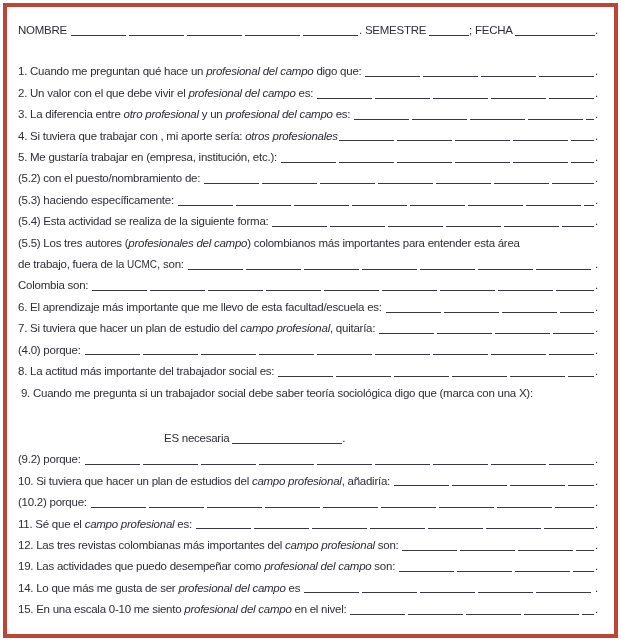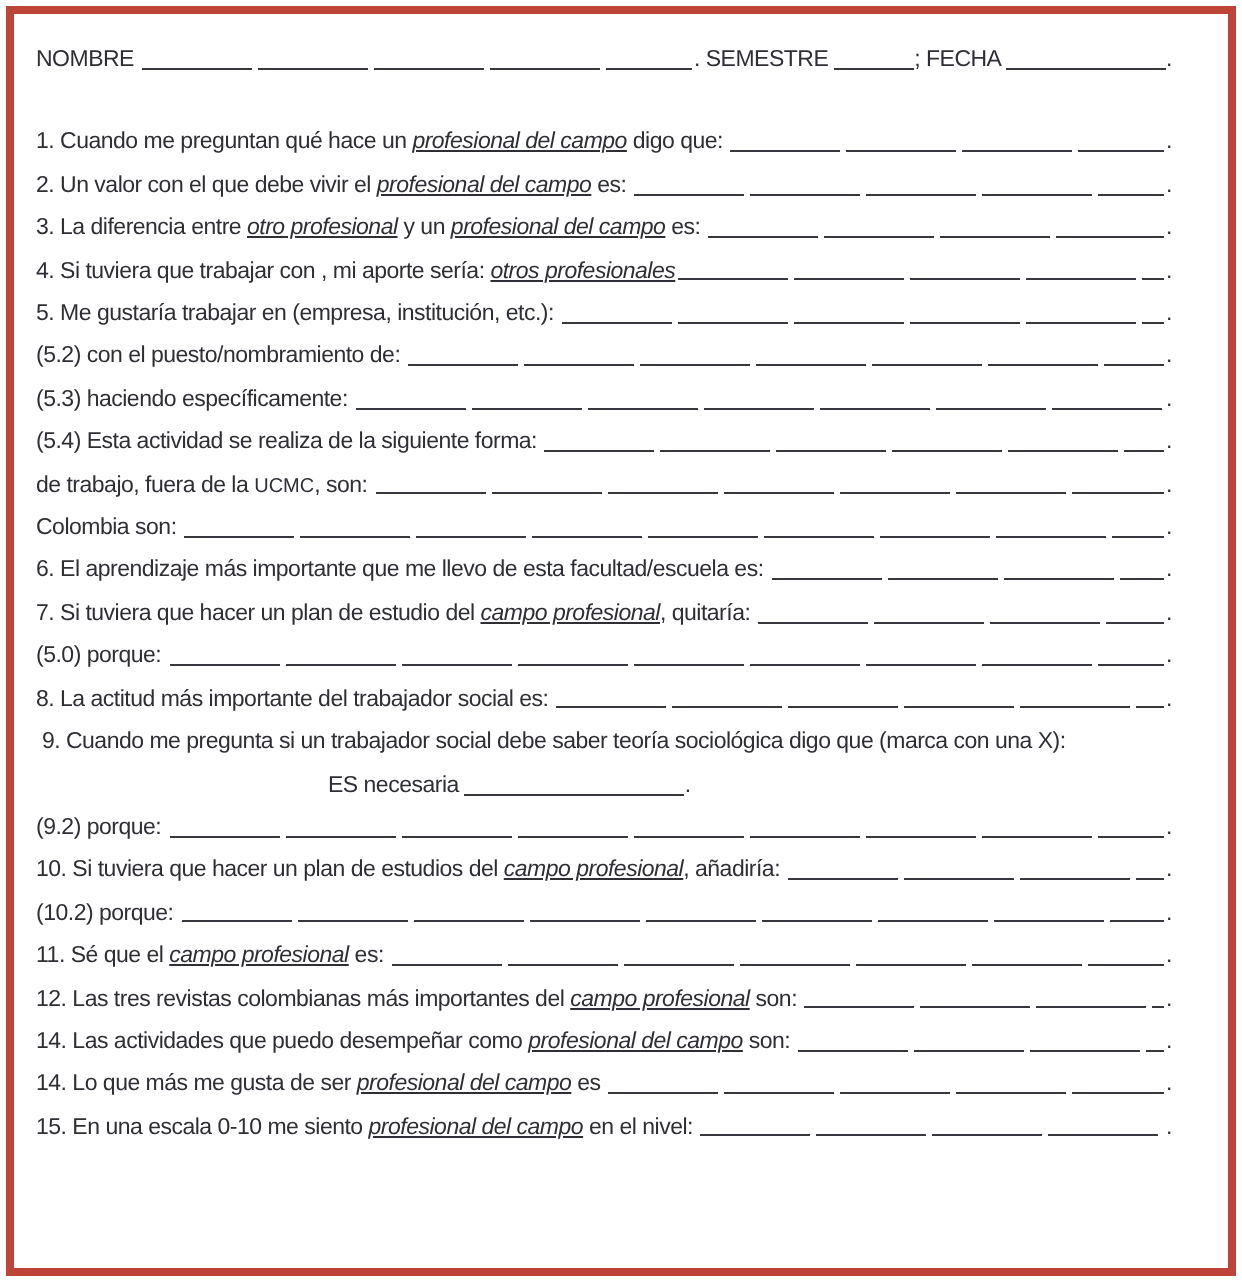--- a/index.html
+++ b/index.html
@@ -13,34 +13,34 @@
     width: 621px;
     height: 641px;
     overflow: hidden;
     font-family: "Liberation Sans", "DejaVu Sans", sans-serif;
   }
   .frame {
     position: absolute;
     left: 3px; top: 3px; right: 3px; bottom: 3px;
     border: 4px solid #bf4438;
     box-sizing: border-box;
-    padding: 13px 28px 0 11px;
+    padding: 13px 16px 0 11px;
     background: #ffffff;
   }
   .row {
     display: flex;
     align-items: baseline;
     line-height: 21.4px;
     font-size: 11.5px;
     letter-spacing: -0.25px;
     color: #2e2e35;
     white-space: pre;
   }
   .row .txt { white-space: pre; }
-  .row .i { font-style: italic; text-decoration: underline; }
+  .row .i { font-style: italic; }
   .row .sc { font-size: 10px; letter-spacing: 0; }
   
   .fill {
     flex: 1 1 auto;
     height: 10px;
     position: relative;
     top: 2px;
     background-image: repeating-linear-gradient(90deg, #38383f 0 55px, transparent 55px 58px);
     background-size: 100% 1.3px;
     background-repeat: no-repeat;
@@ -53,46 +53,47 @@
     height: 10px;
     position: relative;
     top: 2px;
     border-bottom: 1.3px solid #38383f;
   }
   .blank-short  { width: 40px; }
   .blank-medium { width: 80px; }
   .blank-answer { width: 55px; }
 
   [data-name="row-header"] { margin-bottom: 20px; }
-  [data-name="row-q9-answer"] { padding-left: 146px; }
+  [data-name="row-q9-answer"] { padding-left: 146px; margin-top: 24px; }
 </style>
 </head>
 <body>
 
 <div class="frame" data-name="form-frame">
   <div data-name="form-body">
       <div class="row" data-name="row-header"><span class="txt" data-name="line-text">NOMBRE </span><span class="fill" data-name="answer-fill-line"></span><span class="txt" data-name="line-text">. SEMESTRE </span><span class="blank blank-short" data-name="answer-blank-line"></span><span class="txt" data-name="line-text">; FECHA </span><span class="blank blank-medium" data-name="answer-blank-line"></span><span class="txt" data-name="line-text">.</span></div>
       <div class="row" data-name="row-q1"><span class="txt" data-name="line-text">1. Cuando me preguntan qué hace un </span><span class="txt i" data-name="line-text">profesional del campo</span><span class="txt" data-name="line-text"> digo que: </span><span class="fill" data-name="answer-fill-line"></span><span class="txt" data-name="line-text">.</span></div>
       <div class="row" data-name="row-q2"><span class="txt" data-name="line-text">2. Un valor con el que debe vivir el </span><span class="txt i" data-name="line-text">profesional del campo</span><span class="txt" data-name="line-text"> es: </span><span class="fill" data-name="answer-fill-line"></span><span class="txt" data-name="line-text">.</span></div>
       <div class="row" data-name="row-q3"><span class="txt" data-name="line-text">3. La diferencia entre </span><span class="txt i" data-name="line-text">otro profesional</span><span class="txt" data-name="line-text"> y un </span><span class="txt i" data-name="line-text">profesional del campo</span><span class="txt" data-name="line-text"> es: </span><span class="fill" data-name="answer-fill-line"></span><span class="txt" data-name="line-text">.</span></div>
       <div class="row" data-name="row-q4"><span class="txt" data-name="line-text">4. Si tuviera que trabajar con </span><span class="txt" data-name="line-text">, mi aporte sería: </span><span class="txt i" data-name="line-text">otros profesionales</span><span class="fill" data-name="answer-fill-line"></span><span class="txt" data-name="line-text">.</span></div>
       <div class="row" data-name="row-q5"><span class="txt" data-name="line-text">5. Me gustaría trabajar en (empresa, institución, etc.): </span><span class="fill" data-name="answer-fill-line"></span><span class="txt" data-name="line-text">.</span></div>
       <div class="row" data-name="row-q5-2"><span class="txt" data-name="line-text">(5.2) con el puesto/nombramiento de: </span><span class="fill" data-name="answer-fill-line"></span><span class="txt" data-name="line-text">.</span></div>
       <div class="row" data-name="row-q5-3"><span class="txt" data-name="line-text">(5.3) haciendo específicamente: </span><span class="fill" data-name="answer-fill-line"></span><span class="txt" data-name="line-text">.</span></div>
       <div class="row" data-name="row-q5-4"><span class="txt" data-name="line-text">(5.4) Esta actividad se realiza de la siguiente forma: </span><span class="fill" data-name="answer-fill-line"></span><span class="txt" data-name="line-text">.</span></div>
+      <div class="row" data-name="row-q5-5"><span class="txt" data-name="line-text">(5.5) Los tres autores (</span><span class="txt i" data-name="line-text">profesionales del campo</span><span class="txt" data-name="line-text">) colombianos más importantes para entender esta área</span></div>
       <div class="row" data-name="row-q5-5-cont"><span class="txt" data-name="line-text">de trabajo, fuera de la </span><span class="txt sc" data-name="line-text">UCMC</span><span class="txt" data-name="line-text">, son: </span><span class="fill" data-name="answer-fill-line"></span><span class="txt" data-name="line-text">.</span></div>
       <div class="row" data-name="row-q5-6-cont"><span class="txt" data-name="line-text">Colombia son: </span><span class="fill" data-name="answer-fill-line"></span><span class="txt" data-name="line-text">.</span></div>
       <div class="row" data-name="row-q6"><span class="txt" data-name="line-text">6. El aprendizaje más importante que me llevo de esta facultad/escuela es: </span><span class="fill" data-name="answer-fill-line"></span><span class="txt" data-name="line-text">.</span></div>
       <div class="row" data-name="row-q7"><span class="txt" data-name="line-text">7. Si tuviera que hacer un plan de estudio del </span><span class="txt i" data-name="line-text">campo profesional</span><span class="txt" data-name="line-text">, quitaría: </span><span class="fill" data-name="answer-fill-line"></span><span class="txt" data-name="line-text">.</span></div>
-      <div class="row" data-name="row-q7-2"><span class="txt" data-name="line-text">(5.0) porque: </span><span class="fill" data-name="answer-fill-line"></span><span class="txt" data-name="line-text">.</span></div>
+      <div class="row" data-name="row-q7-2"><span class="txt" data-name="line-text">(4.0) porque: </span><span class="fill" data-name="answer-fill-line"></span><span class="txt" data-name="line-text">.</span></div>
       <div class="row" data-name="row-q8"><span class="txt" data-name="line-text">8. La actitud más importante del trabajador social es: </span><span class="fill" data-name="answer-fill-line"></span><span class="txt" data-name="line-text">.</span></div>
       <div class="row" data-name="row-q9"><span class="txt" data-name="line-text"> 9. Cuando me pregunta si un trabajador social debe saber teoría sociológica digo que (marca con una X):</span></div>
       <div class="row" data-name="row-q9-answer"><span class="txt" data-name="line-text">ES necesaria </span><span class="blank blank-answer" data-name="answer-blank-line"></span><span class="blank blank-answer" data-name="answer-blank-line"></span><span class="txt" data-name="line-text">.</span></div>
       <div class="row" data-name="row-q9-2"><span class="txt" data-name="line-text">(9.2) porque: </span><span class="fill" data-name="answer-fill-line"></span><span class="txt" data-name="line-text">.</span></div>
       <div class="row" data-name="row-q10"><span class="txt" data-name="line-text">10. Si tuviera que hacer un plan de estudios del </span><span class="txt i" data-name="line-text">campo profesional</span><span class="txt" data-name="line-text">, añadiría: </span><span class="fill" data-name="answer-fill-line"></span><span class="txt" data-name="line-text">.</span></div>
       <div class="row" data-name="row-q10-2"><span class="txt" data-name="line-text">(10.2) porque: </span><span class="fill" data-name="answer-fill-line"></span><span class="txt" data-name="line-text">.</span></div>
       <div class="row" data-name="row-q11"><span class="txt" data-name="line-text">11. Sé que el </span><span class="txt i" data-name="line-text">campo profesional</span><span class="txt" data-name="line-text"> es: </span><span class="fill" data-name="answer-fill-line"></span><span class="txt" data-name="line-text">.</span></div>
       <div class="row" data-name="row-q12"><span class="txt" data-name="line-text">12. Las tres revistas colombianas más importantes del </span><span class="txt i" data-name="line-text">campo profesional</span><span class="txt" data-name="line-text"> son: </span><span class="fill" data-name="answer-fill-line"></span><span class="txt" data-name="line-text">.</span></div>
-      <div class="row" data-name="row-q13"><span class="txt" data-name="line-text">14. Las actividades que puedo desempeñar como </span><span class="txt i" data-name="line-text">profesional del campo</span><span class="txt" data-name="line-text"> son: </span><span class="fill" data-name="answer-fill-line"></span><span class="txt" data-name="line-text">.</span></div>
+      <div class="row" data-name="row-q13"><span class="txt" data-name="line-text">19. Las actividades que puedo desempeñar como </span><span class="txt i" data-name="line-text">profesional del campo</span><span class="txt" data-name="line-text"> son: </span><span class="fill" data-name="answer-fill-line"></span><span class="txt" data-name="line-text">.</span></div>
       <div class="row" data-name="row-q14"><span class="txt" data-name="line-text">14. Lo que más me gusta de ser </span><span class="txt i" data-name="line-text">profesional del campo</span><span class="txt" data-name="line-text"> es </span><span class="fill" data-name="answer-fill-line"></span><span class="txt" data-name="line-text">.</span></div>
       <div class="row" data-name="row-q15"><span class="txt" data-name="line-text">15. En una escala 0-10 me siento </span><span class="txt i" data-name="line-text">profesional del campo</span><span class="txt" data-name="line-text"> en el nivel: </span><span class="fill" data-name="answer-fill-line"></span><span class="txt" data-name="line-text">.</span></div>
     </div>
 </div>
 
 </body></html>

